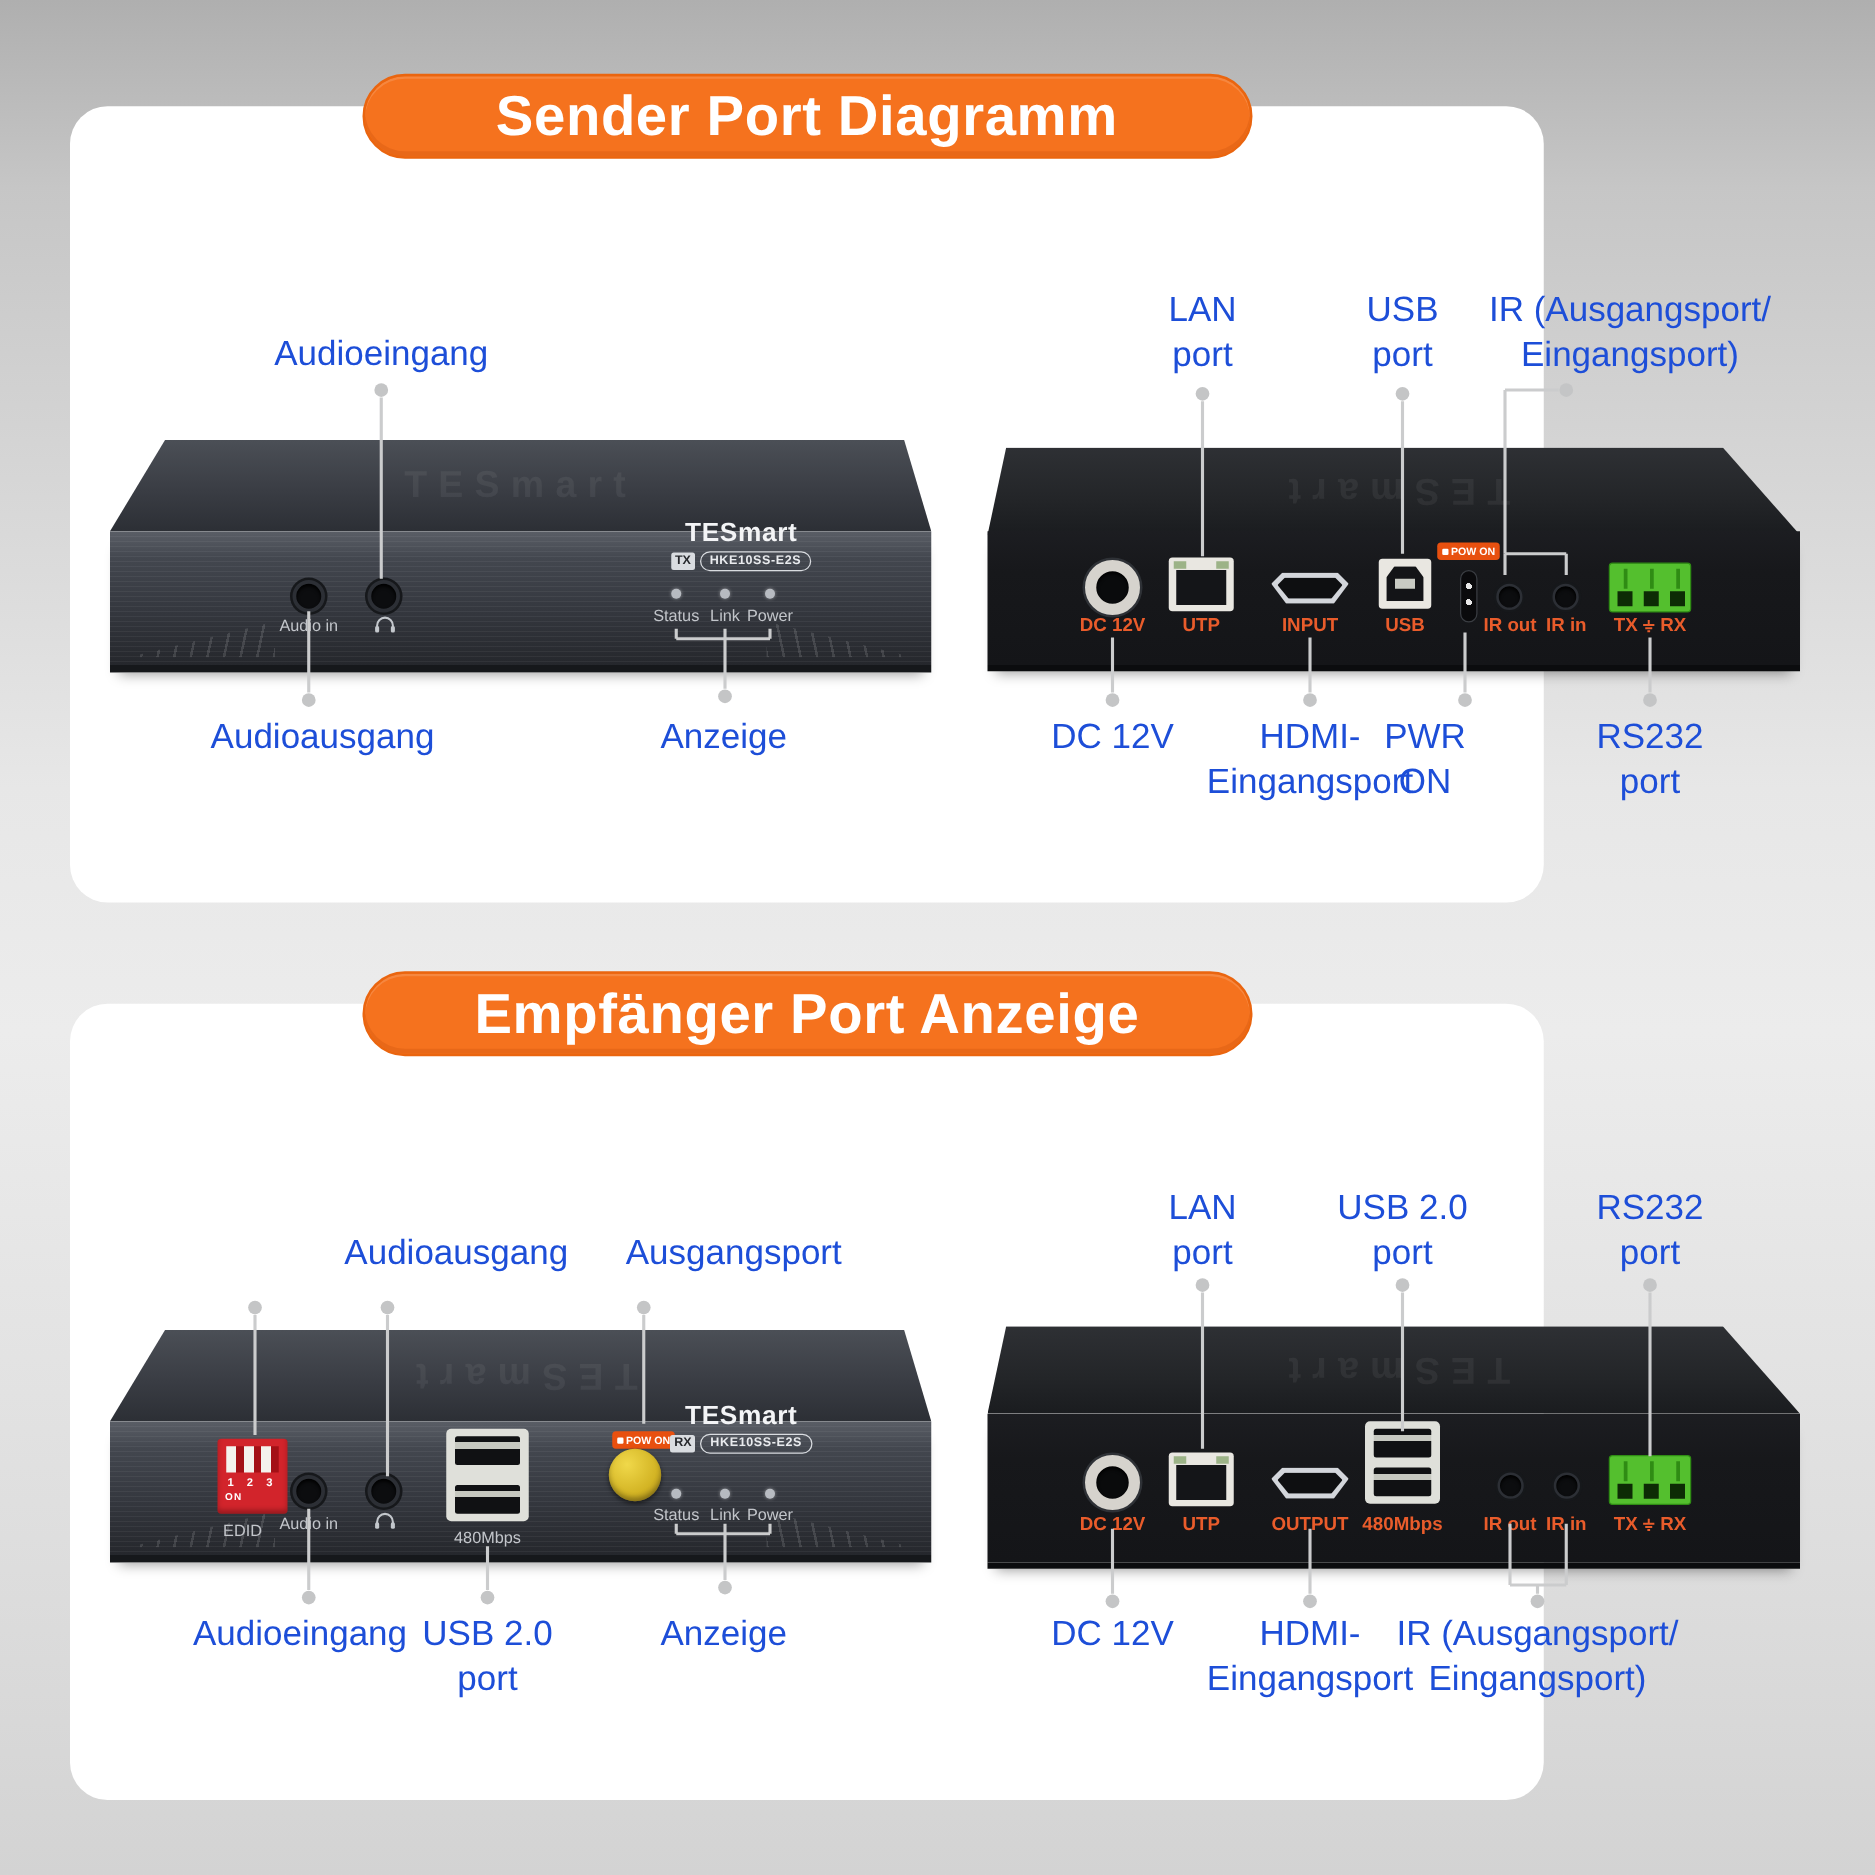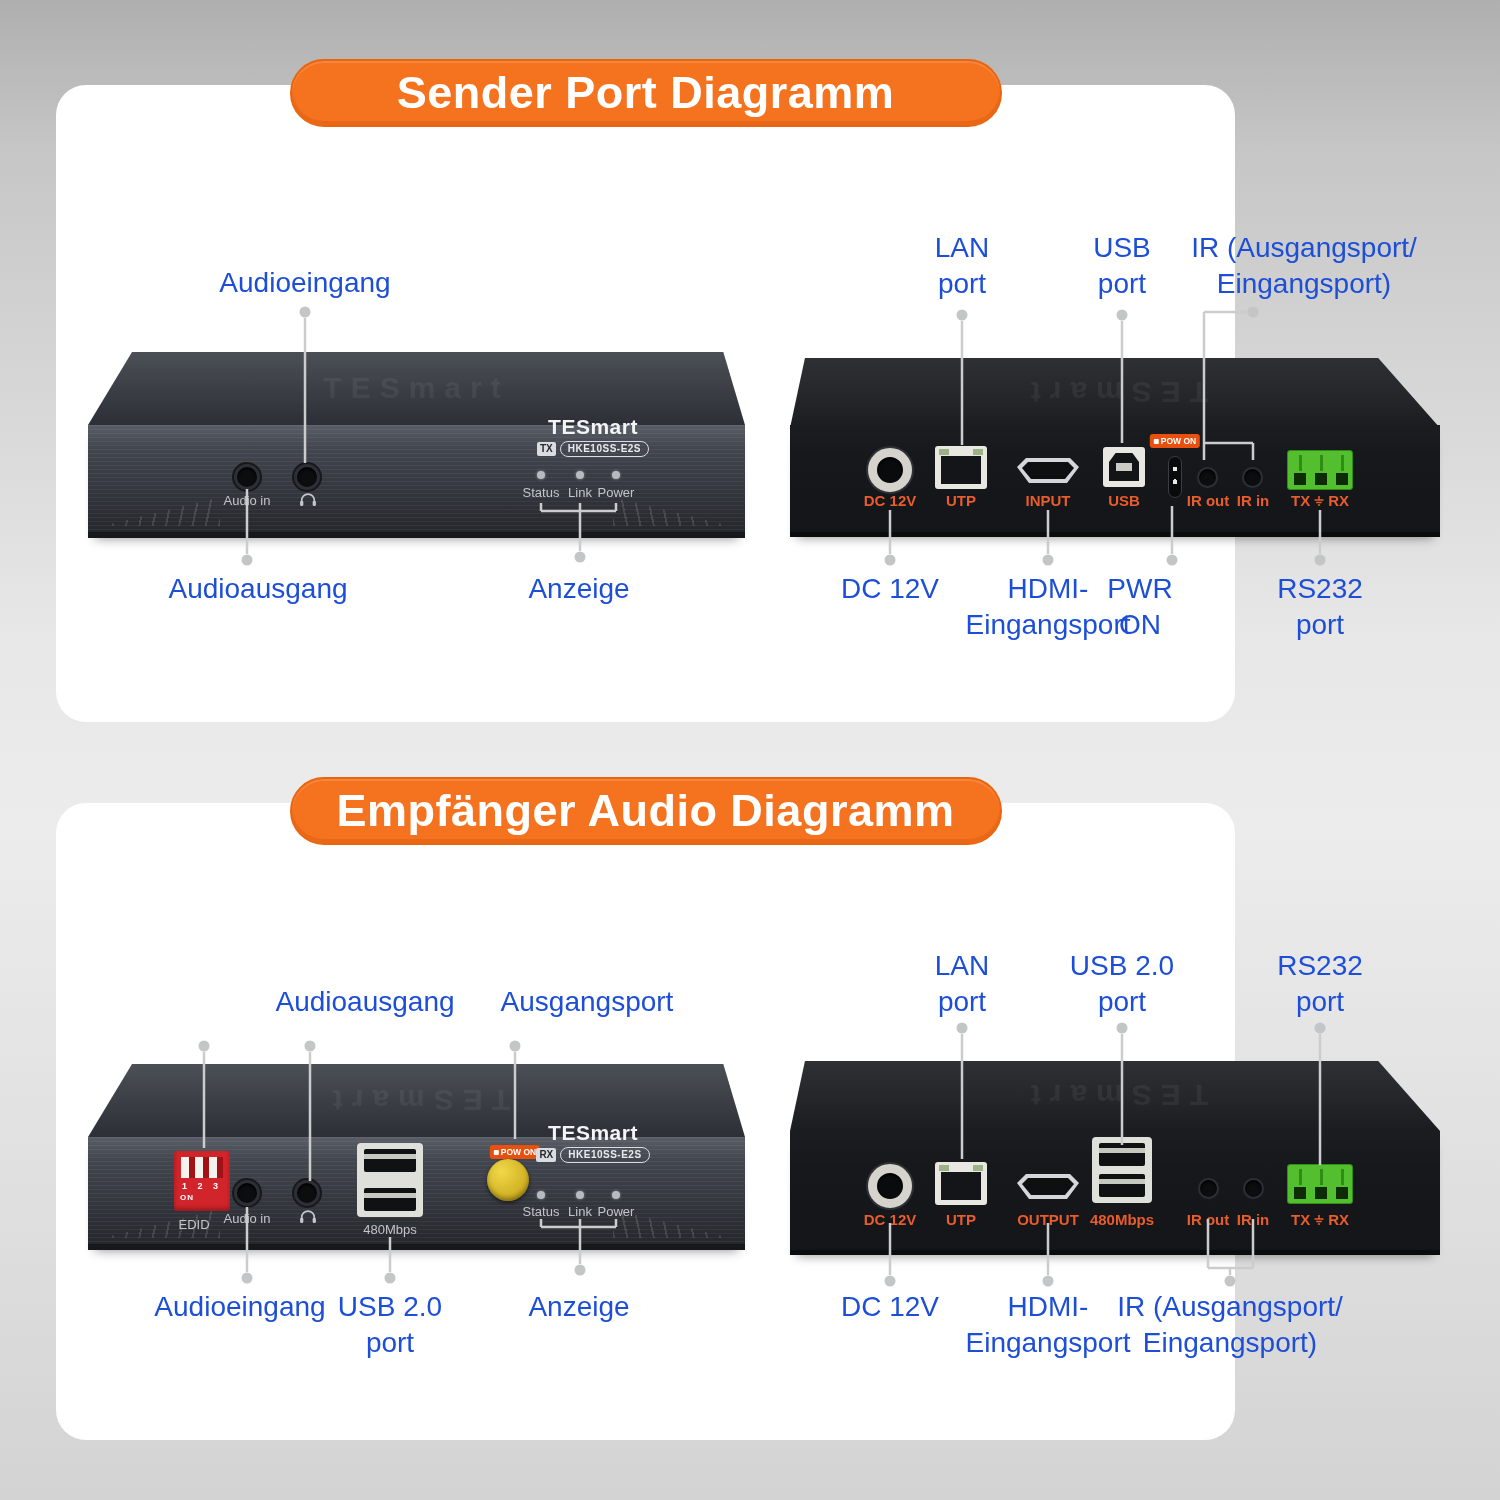--- a/index.html
+++ b/index.html
@@ -239,21 +239,21 @@
     <span class="ln">ON</span>
   </div>
   <div class="clabel" style="left:1264px;top:486px">
     <span class="ln">RS232</span>
     <span class="ln">port</span>
   </div>
 </section>
 
 <section class="card" id="card-receiver">
   <div class="pill">
-    <span>Empfänger Audio Diagramm</span>
+    <span>Empfänger Port Anzeige</span>
   </div>
 
   <svg class="lines" width="1388" height="637">
     <line x1="148" y1="249" x2="148" y2="345"></line>
       <circle cx="148" cy="243" r="5.5"></circle>
     <line x1="254" y1="249" x2="254" y2="378"></line>
       <circle cx="254" cy="243" r="5.5"></circle>
     <line x1="459" y1="249" x2="459" y2="336"></line>
       <circle cx="459" cy="243" r="5.5"></circle>
     <line x1="191" y1="404" x2="191" y2="469"></line>

